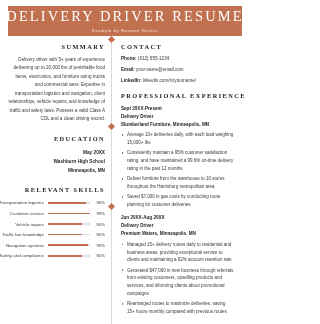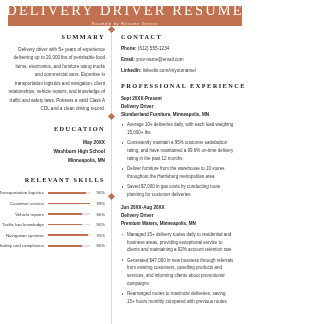--- a/index.html
+++ b/index.html
@@ -9,25 +9,25 @@
     font-family:"Liberation Serif", serif;
     color:#2f2f2f;
     overflow:hidden;
   }
   .page { position:relative; width:250px; height:324px; background:#fff; padding:0; }
 
   
   .banner {
     margin:6px 8px 0 8px;
     background:#c1714f;
-    height:20px;
+    height:30px;
     display:flex;
     flex-direction:column;
     align-items:center;
-    justify-content:flex-end;
+    justify-content:center;
   }
   .banner-title {
     color:#ffffff;
     font-family:"Liberation Serif", serif;
     font-size:14.5px;
     letter-spacing:2.1px;
     font-weight:400;
     line-height:1;
     white-space:nowrap;
   }

